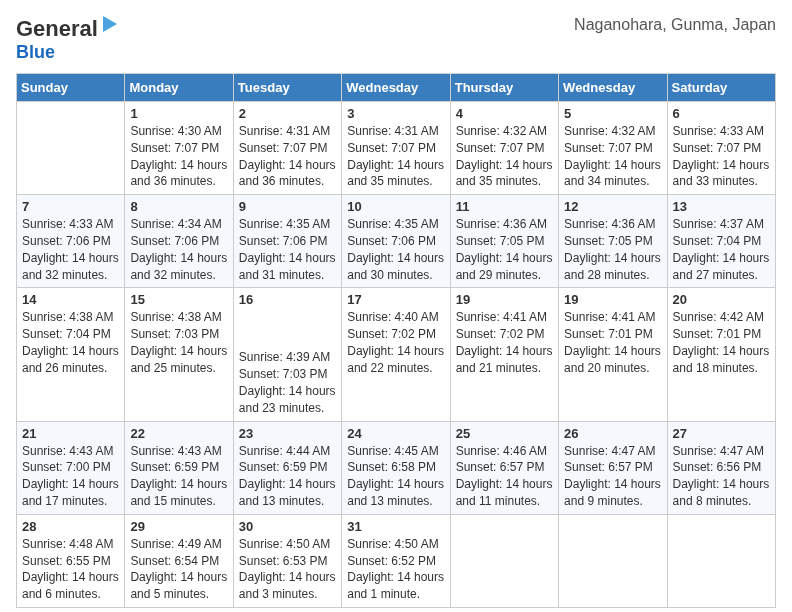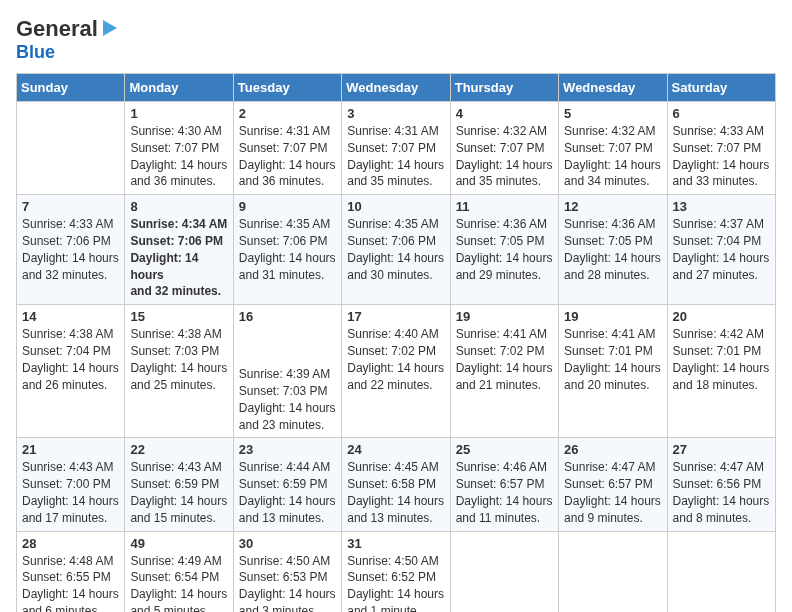--- a/index.html
+++ b/index.html
@@ -16,21 +16,21 @@
       align-items: flex-start;
       margin-bottom: 10px;
     }
     .logo {
       display: flex;
       flex-direction: column;
       align-items: flex-start;
     }
     .logo-row {
       display: flex;
-      align-items: flex-end;
+      align-items: flex-start;
     }
     .title-block {
       text-align: right;
     }
     .month-title {
       font-size: 42px;
       font-weight: bold;
       color: #333;
       line-height: 1.1;
     }
@@ -85,20 +85,21 @@
         <svg width="18" height="18" viewBox="0 0 18 18">
           <polygon points="2,16 16,8 2,0" fill="#4aa3df"></polygon>
         </svg>
       </span>
     </div>
     <div>
       <span style="font-size:18px;font-weight:bold;color:#1a6bbf;">Blue</span>
     </div>
   </div>
   <div class="title-block">
+    <div class="location-title">Naganohara, Gunma, Japan</div>
   </div>
 </div>
 
 <table class="calendar">
   <thead>
     <tr>
     <th>Sunday</th>
         <th>Monday</th>
         <th>Tuesday</th>
         <th>Wednesday</th>
@@ -156,21 +157,21 @@
       <tr>
         <td>
           <span class="day-num">7</span>
           <div class="cell-info" style="white-space: pre-line;">Sunrise: 4:33 AM
 Sunset: 7:06 PM
 Daylight: 14 hours
 and 32 minutes.</div>
         </td>
         <td>
           <span class="day-num">8</span>
-          <div class="cell-info" style="white-space: pre-line; font-weight: bold;">Sunrise: 4:34 AM
+          <div class="cell-info" style="white-space: pre-line;">Sunrise: 4:34 AM
 Sunset: 7:06 PM
 Daylight: 14 hours
 and 32 minutes.</div>
         </td>
         <td>
           <span class="day-num">9</span>
           <div class="cell-info" style="white-space: pre-line;">Sunrise: 4:35 AM
 Sunset: 7:06 PM
 Daylight: 14 hours
 and 31 minutes.</div>
@@ -308,21 +309,21 @@
       </tr>
       <tr>
         <td>
           <span class="day-num">28</span>
           <div class="cell-info" style="white-space: pre-line;">Sunrise: 4:48 AM
 Sunset: 6:55 PM
 Daylight: 14 hours
 and 6 minutes.</div>
         </td>
         <td>
-          <span class="day-num">49</span>
+          <span class="day-num">29</span>
           <div class="cell-info" style="white-space: pre-line;">Sunrise: 4:49 AM
 Sunset: 6:54 PM
 Daylight: 14 hours
 and 5 minutes.</div>
         </td>
         <td>
           <span class="day-num">30</span>
           <div class="cell-info" style="white-space: pre-line;">Sunrise: 4:50 AM
 Sunset: 6:53 PM
 Daylight: 14 hours

